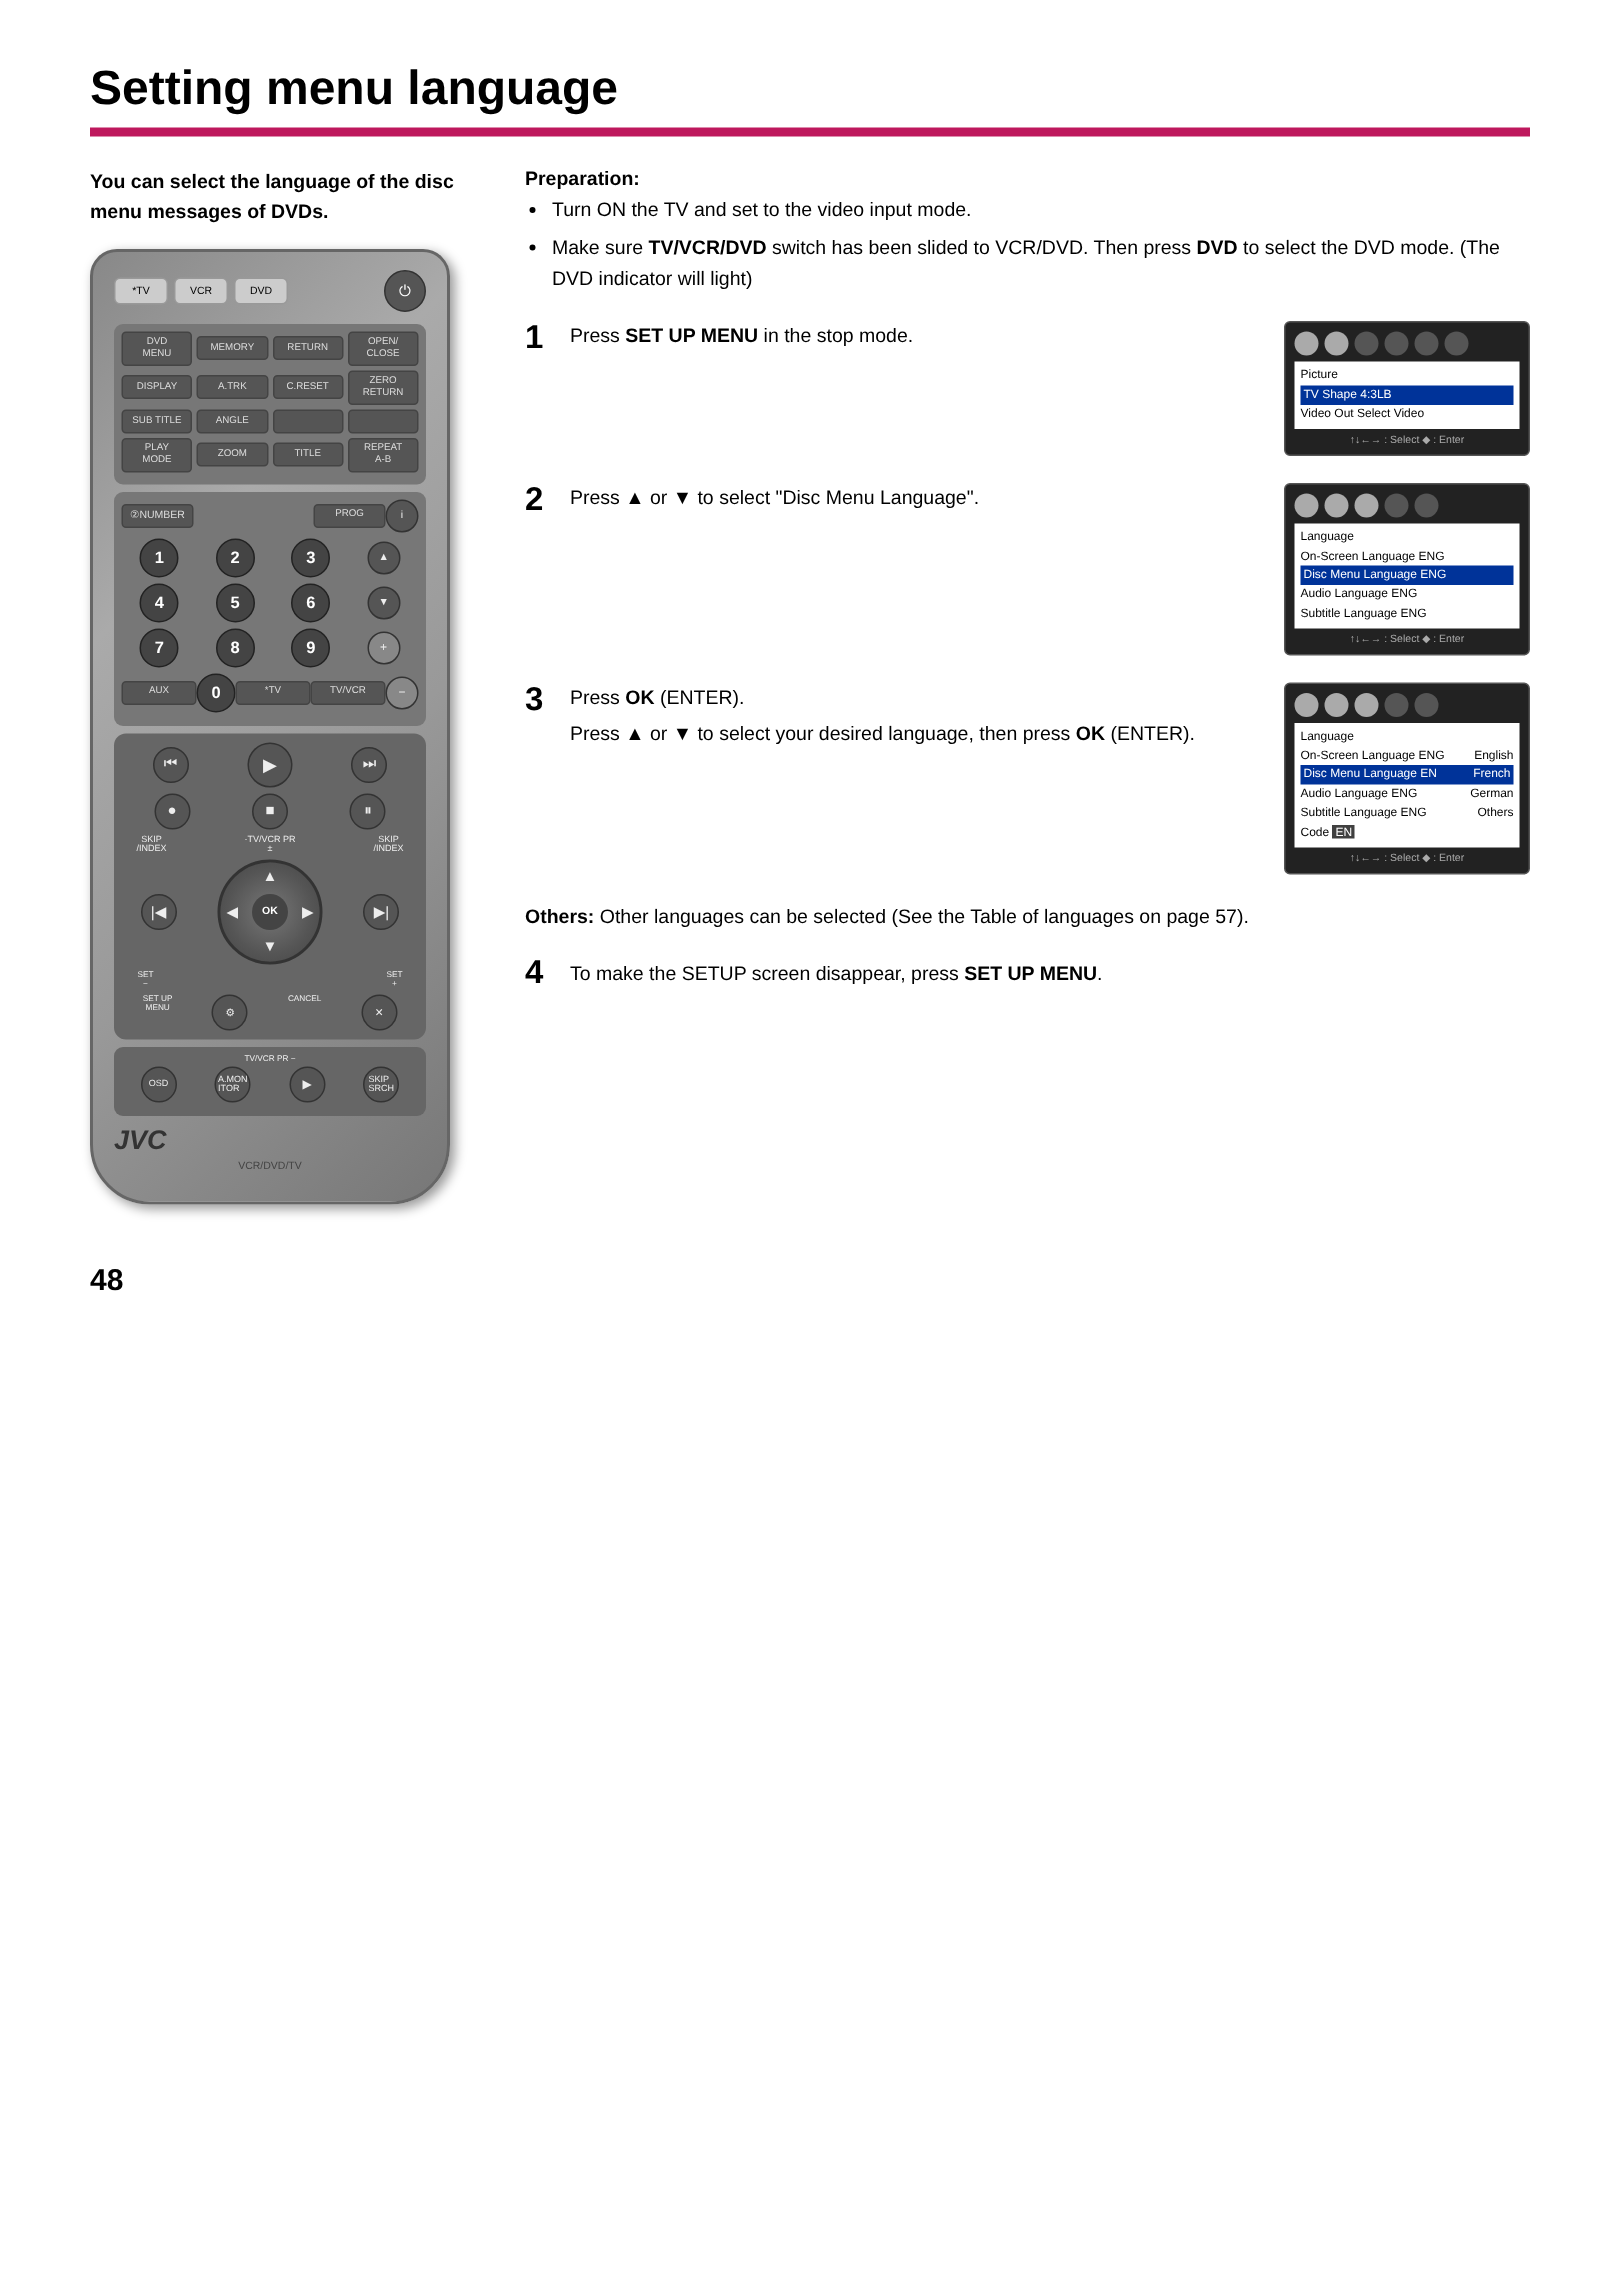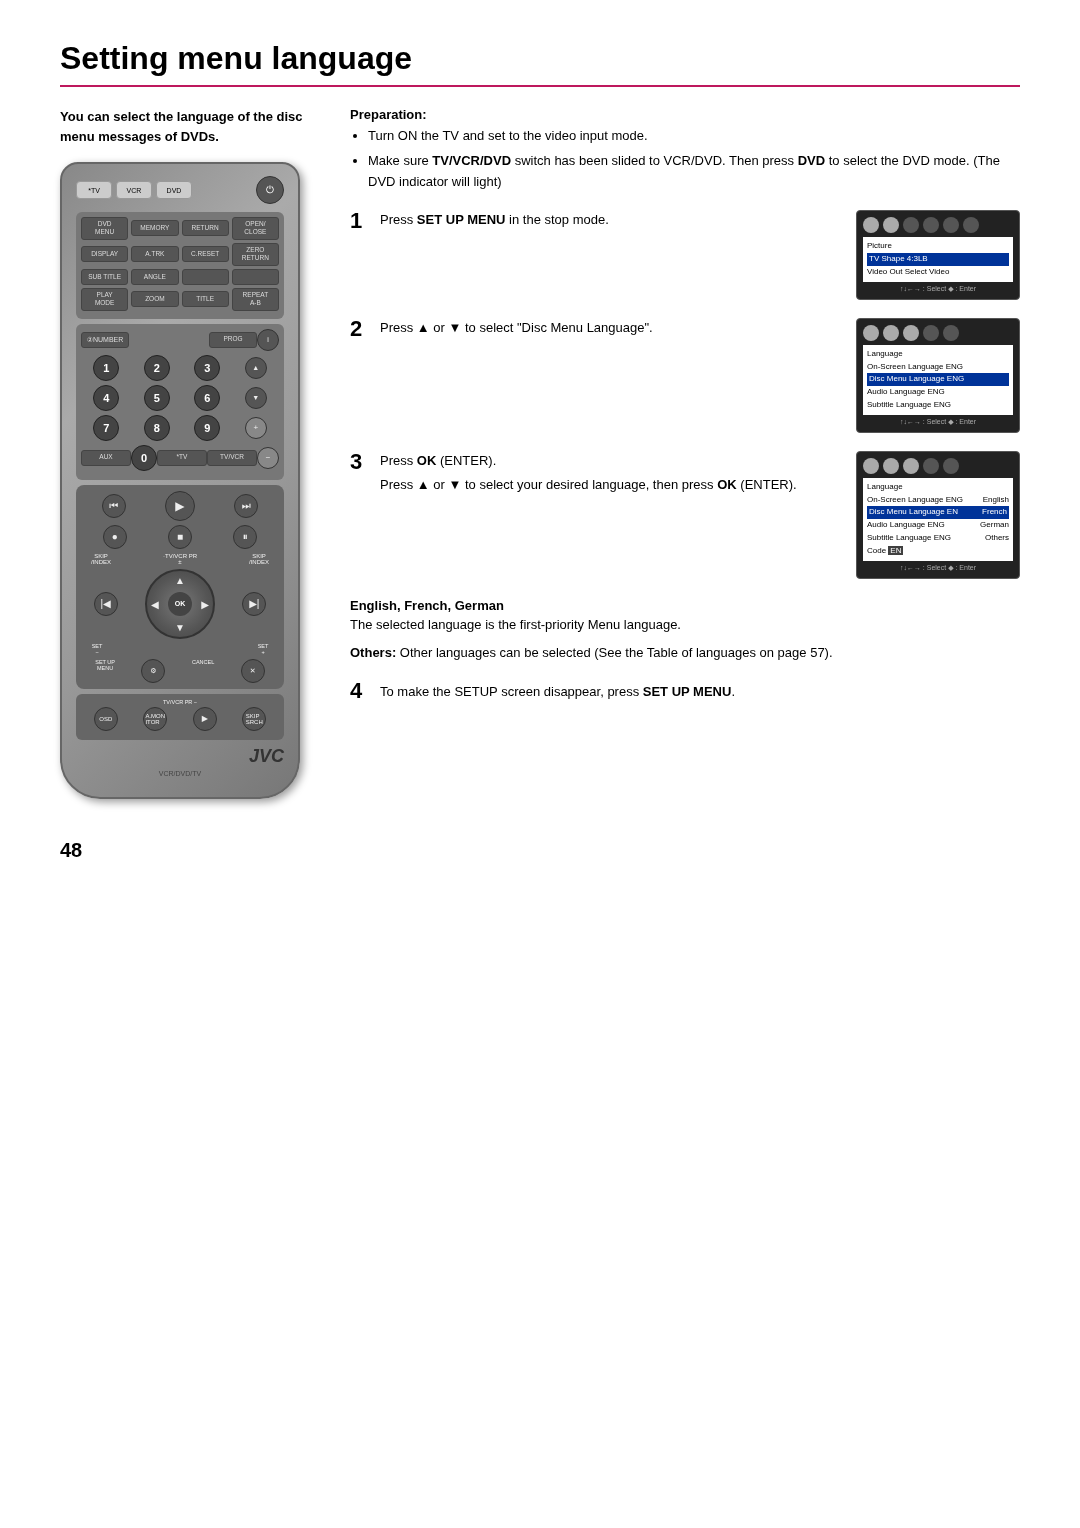--- a/index.html
+++ b/index.html
@@ -9,21 +9,21 @@
       background: #fff;
       font-family: Arial, Helvetica, sans-serif;
       font-size: 14px;
       color: #000;
       padding: 40px 60px;
     }
 
     .page-title {
       font-size: 32px;
       font-weight: bold;
-      border-bottom: 2px solid #be185d;
+      border-bottom: 6px solid #be185d;
       padding-bottom: 8px;
       margin-bottom: 20px;
     }
 
     .content-area {
       display: flex;
       gap: 30px;
     }
 
     .left-col {
@@ -237,21 +237,21 @@
     }
 
     .set-small {
       font-size: 5.5px;
       color: #eee;
       text-align: center;
       width: 30px;
     }
 
     .jvc-logo {
-      text-align: right;
+      text-align: left;
       font-size: 18px;
       font-weight: bold;
       color: #333;
       margin: 6px 0 3px;
       font-style: italic;
     }
 
     .remote-label {
       text-align: center;
       font-size: 7px;
@@ -669,24 +669,20 @@
               <div class="screen-menu-item">
                   <span>Code <span style="background:#404040;color:#fff;padding:0 2px;">EN</span></span>
                 </div>
             </div>
             <div class="screen-nav">↑↓←→ : Select ◆ : Enter</div>
           </div>
         </div>
       </div>
     </div>
 
-    <div class="note-section">
-      <span class="note-label">English, French, German</span>
-      <p class="note-text">The selected language is the first-priority Menu language.</p>
-    </div>
 
     <div class="note-section" style="margin-top:8px;">
       <p class="note-text">
         <span class="note-label">Others:</span>
         <span>Other languages can be selected (See the Table of languages on page 57).</span>
       </p>
     </div>
 
 
     <div class="step4" style="margin-top:16px;">

